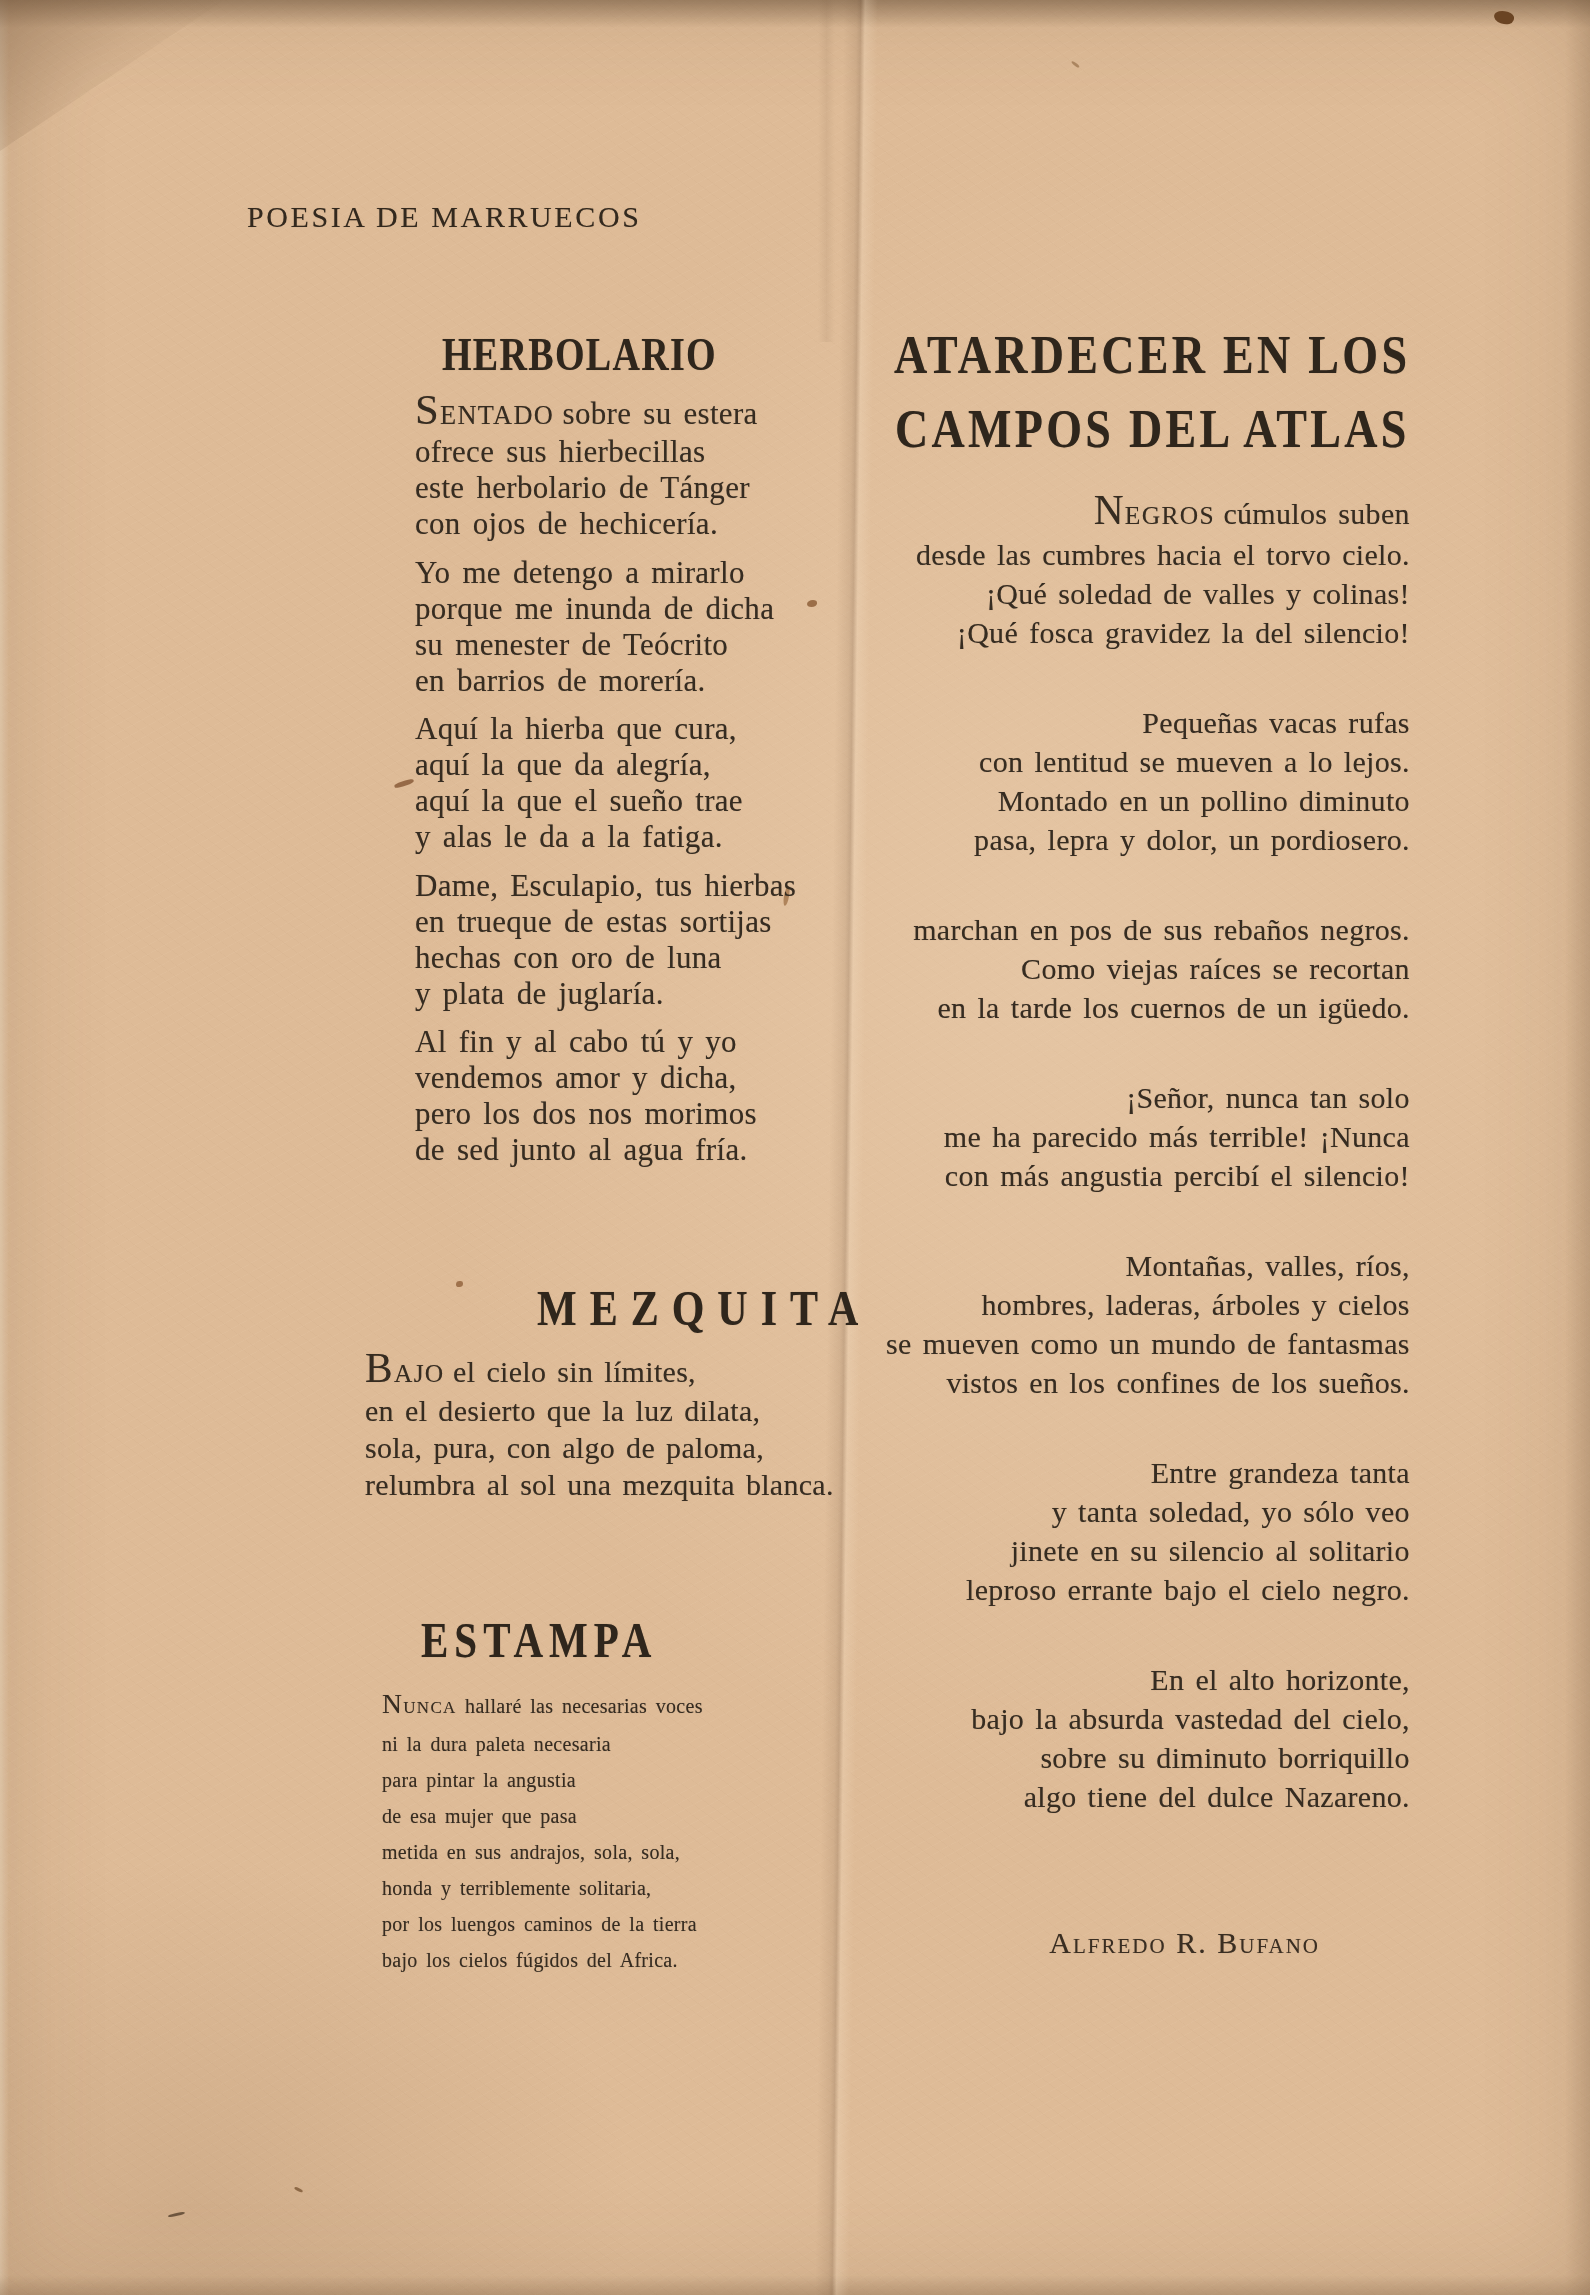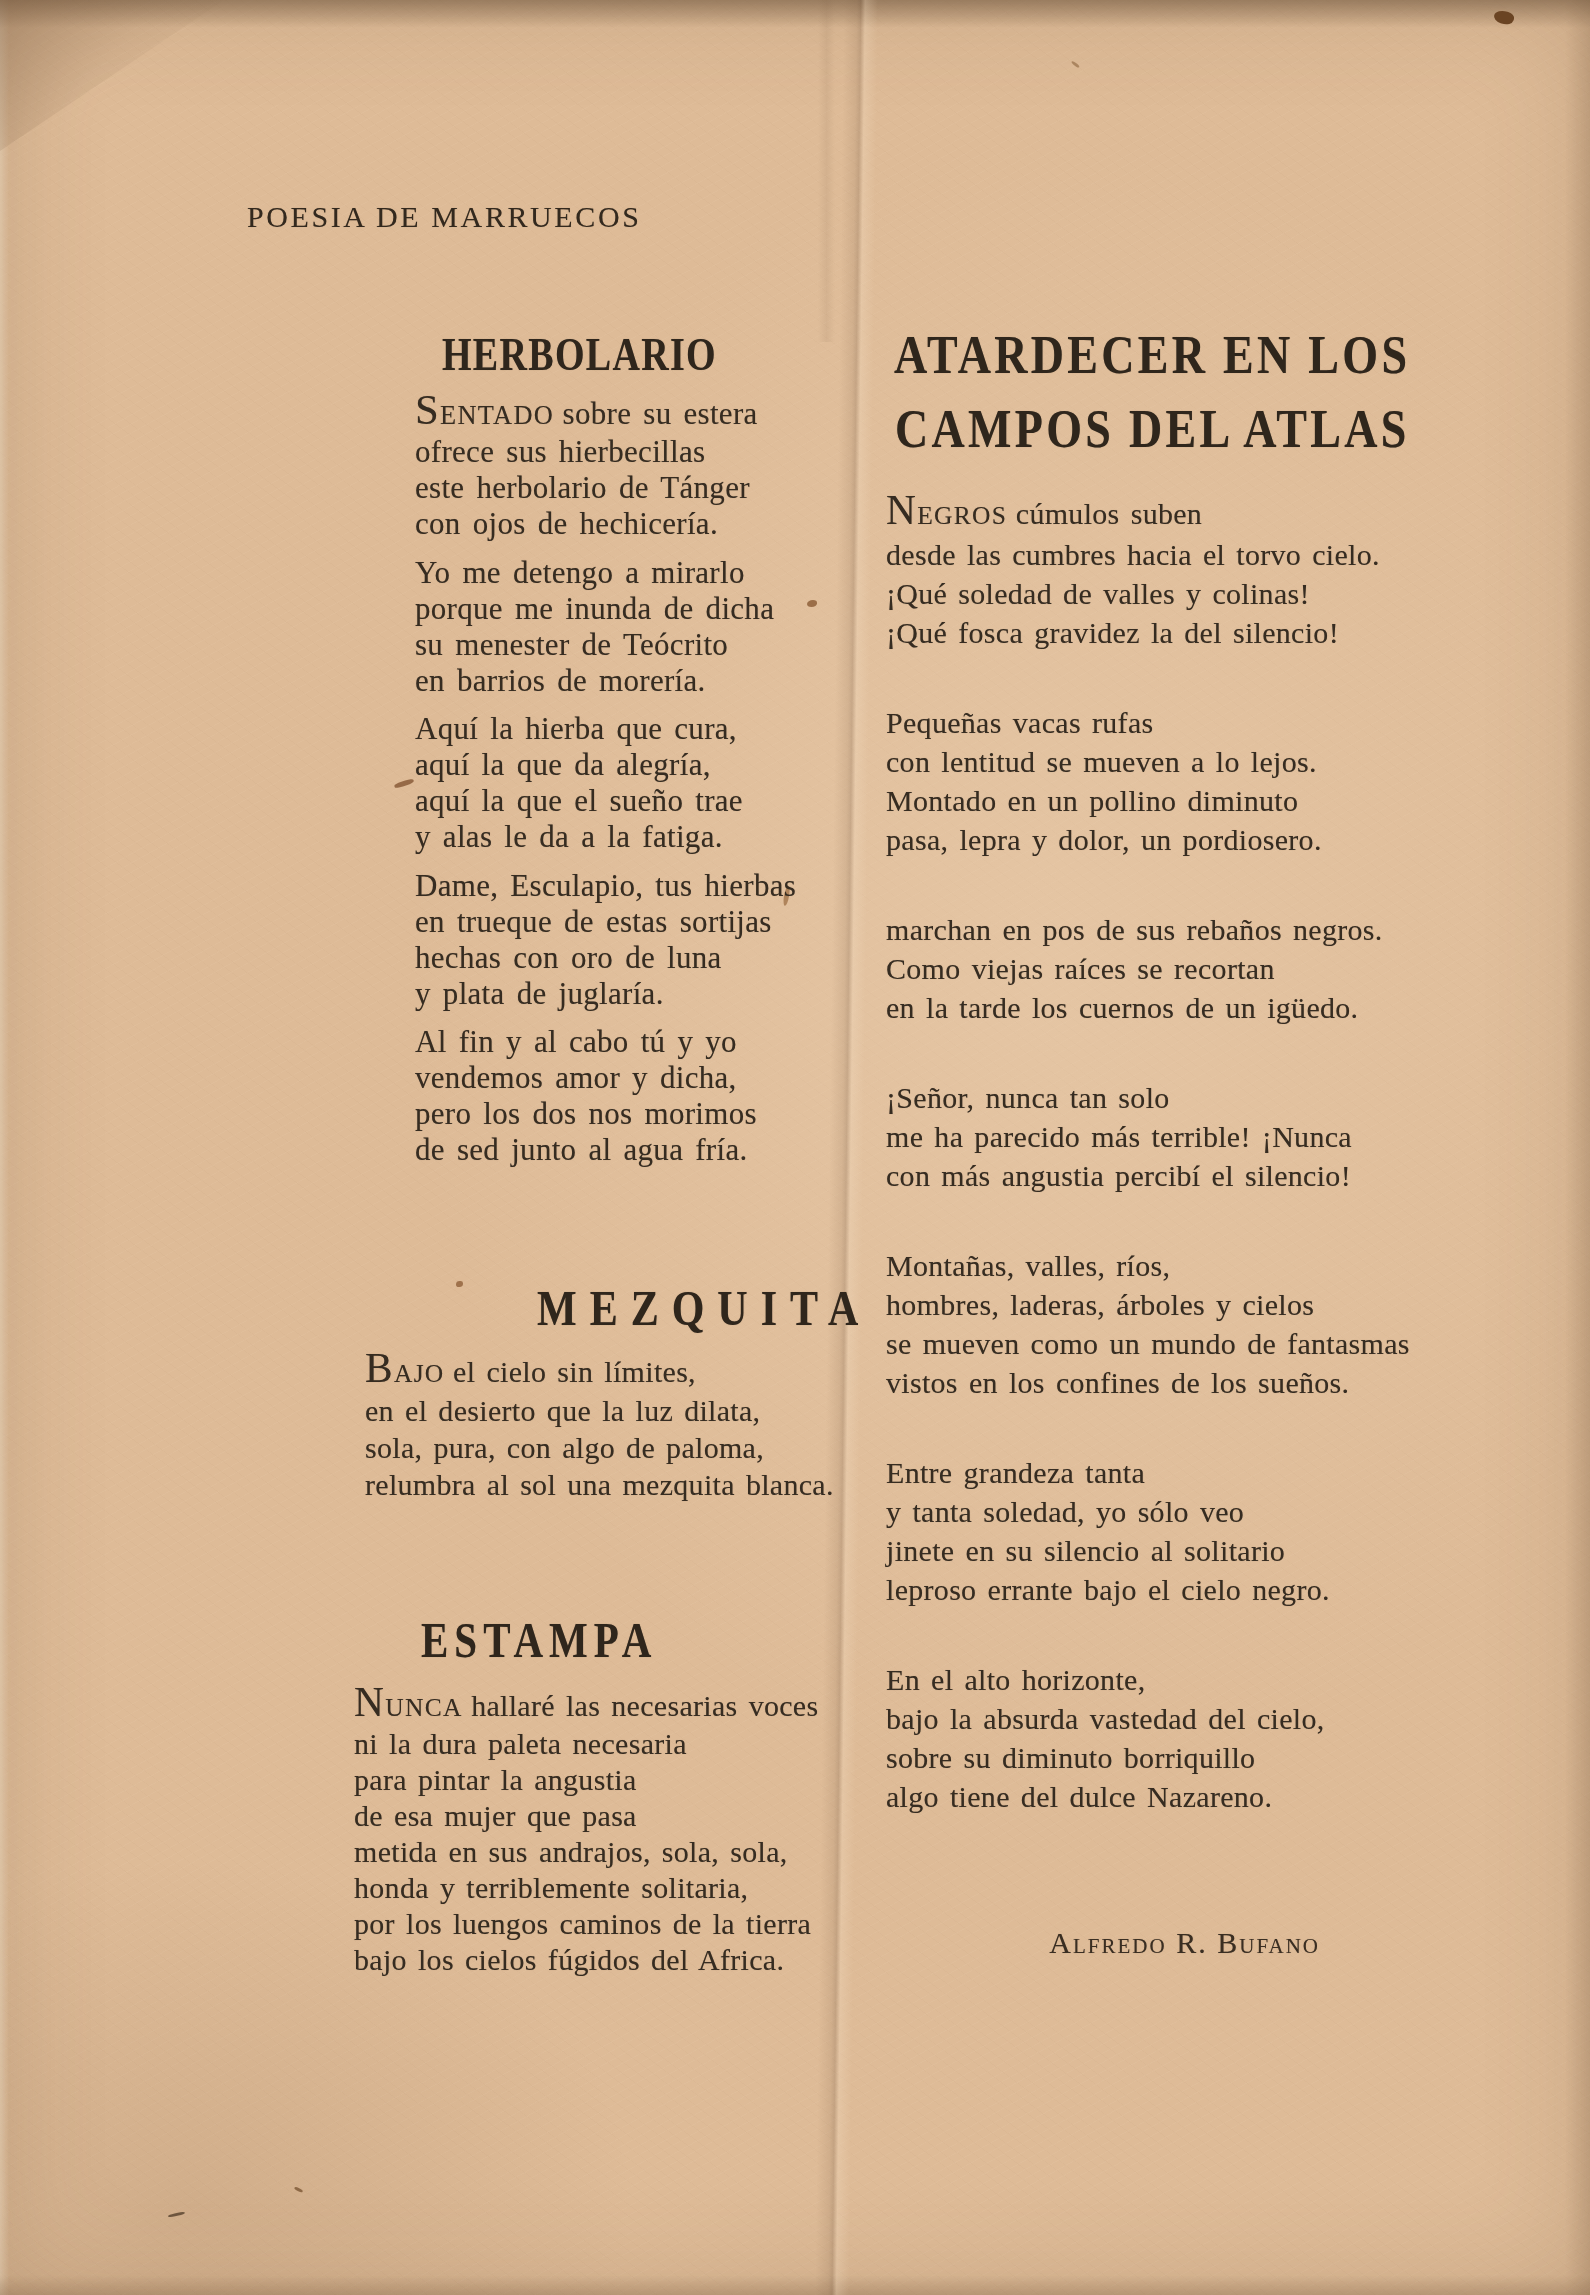--- a/index.html
+++ b/index.html
@@ -60,24 +60,24 @@
   .t-herb{left:442px;top:306px;font-size:38px;letter-spacing:1.3px;}
   .t-mez{left:537px;top:1254px;font-size:42px;letter-spacing:13px;}
   .t-est{left:421px;top:1589px;font-size:41px;letter-spacing:6px;}
   .t-right{font-size:46px;letter-spacing:3.3px;transform:scaleY(1.18);}
   .t-right.l1{left:894px;top:297px;}
   .t-right.l2{left:895px;top:371px;}
 
   .stanzas{position:absolute;white-space:nowrap;}
   .m-herb{left:415px;top:396px;font-size:31px;line-height:36px;word-spacing:4px;letter-spacing:0.3px;}
   .m-mez{left:365px;top:1353px;font-size:30px;line-height:37px;word-spacing:3.3px;letter-spacing:0.3px;}
-  .m-est{left:354px;top:1688px;font-size:30px;line-height:36px;word-spacing:3.3px;letter-spacing:0.3px;}
+  .m-est{left:382px;top:1688px;font-size:20px;line-height:36px;word-spacing:3.3px;letter-spacing:0.3px;}
   .m-right{left:886px;top:494px;font-size:30px;line-height:39px;word-spacing:3.3px;letter-spacing:0.3px;}
   .m-herb .stanza{margin-bottom:12.5px;}
-  .m-right .stanza{margin-bottom:51px;}
+  .m-right .stanza{margin-bottom:51px;text-align:right;}
   .poem-line{text-shadow:0 0 0.7px rgba(54,44,33,.38);}
   .lead-word{letter-spacing:1.3px;}
   .lead-initial{font-size:1.38em;line-height:0;}
   .lead-caps{font-size:0.85em;}
   .lead-rest{margin-left:8.5px;}
   .signature{
     position:absolute;left:886px;top:1926px;width:434px;
     text-align:right;font-size:30px;letter-spacing:2px;
     font-variant:small-caps;color:#3a2e22;
     text-shadow:0 0 0.7px rgba(58,46,34,.4);

